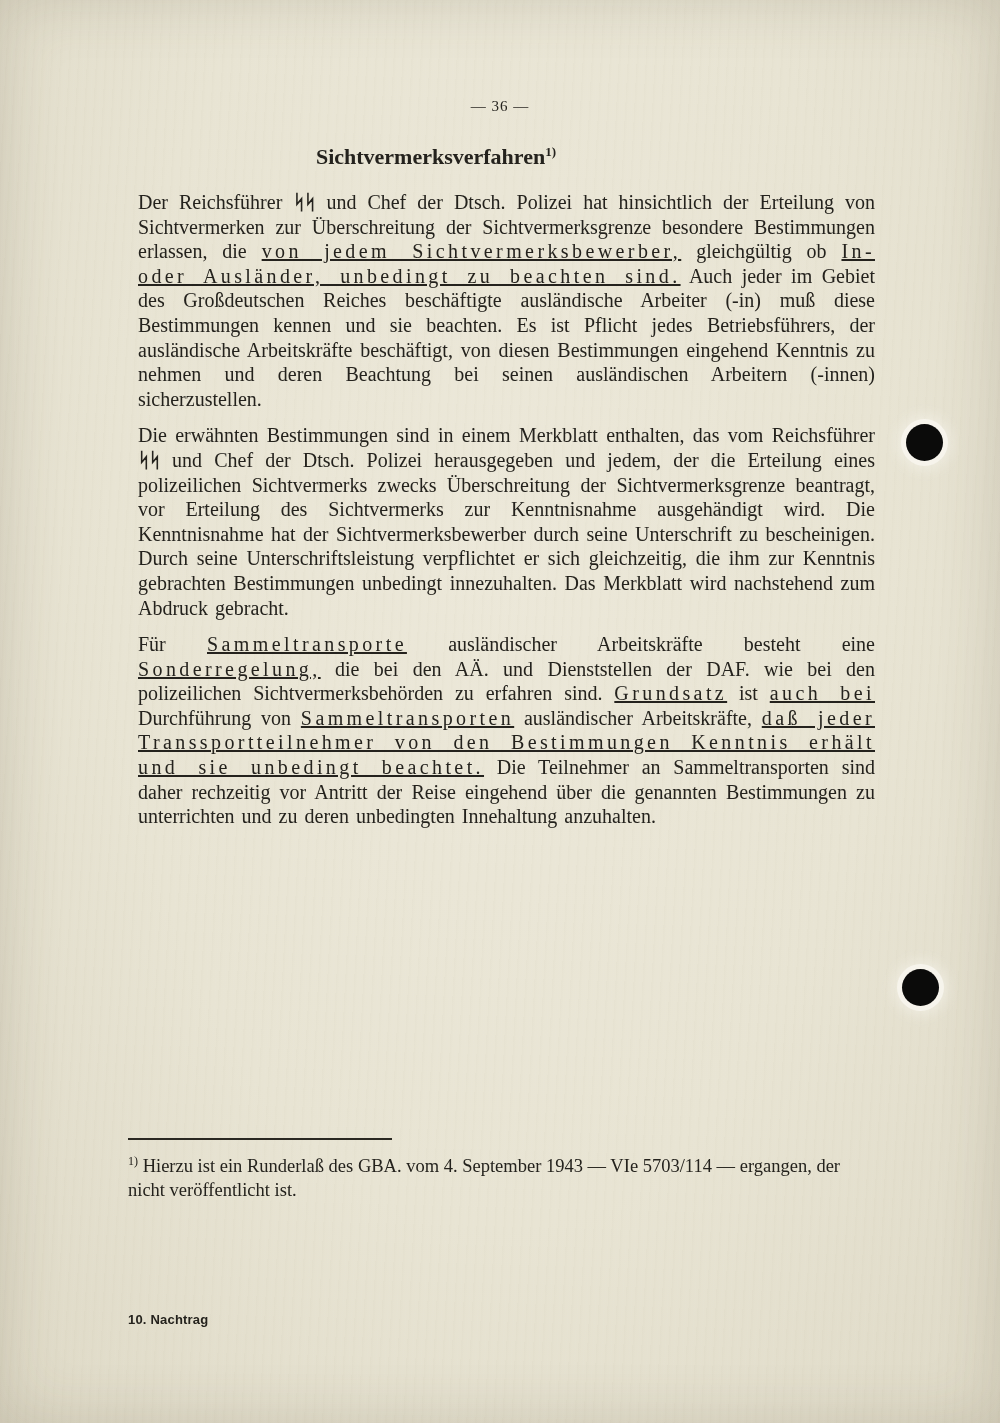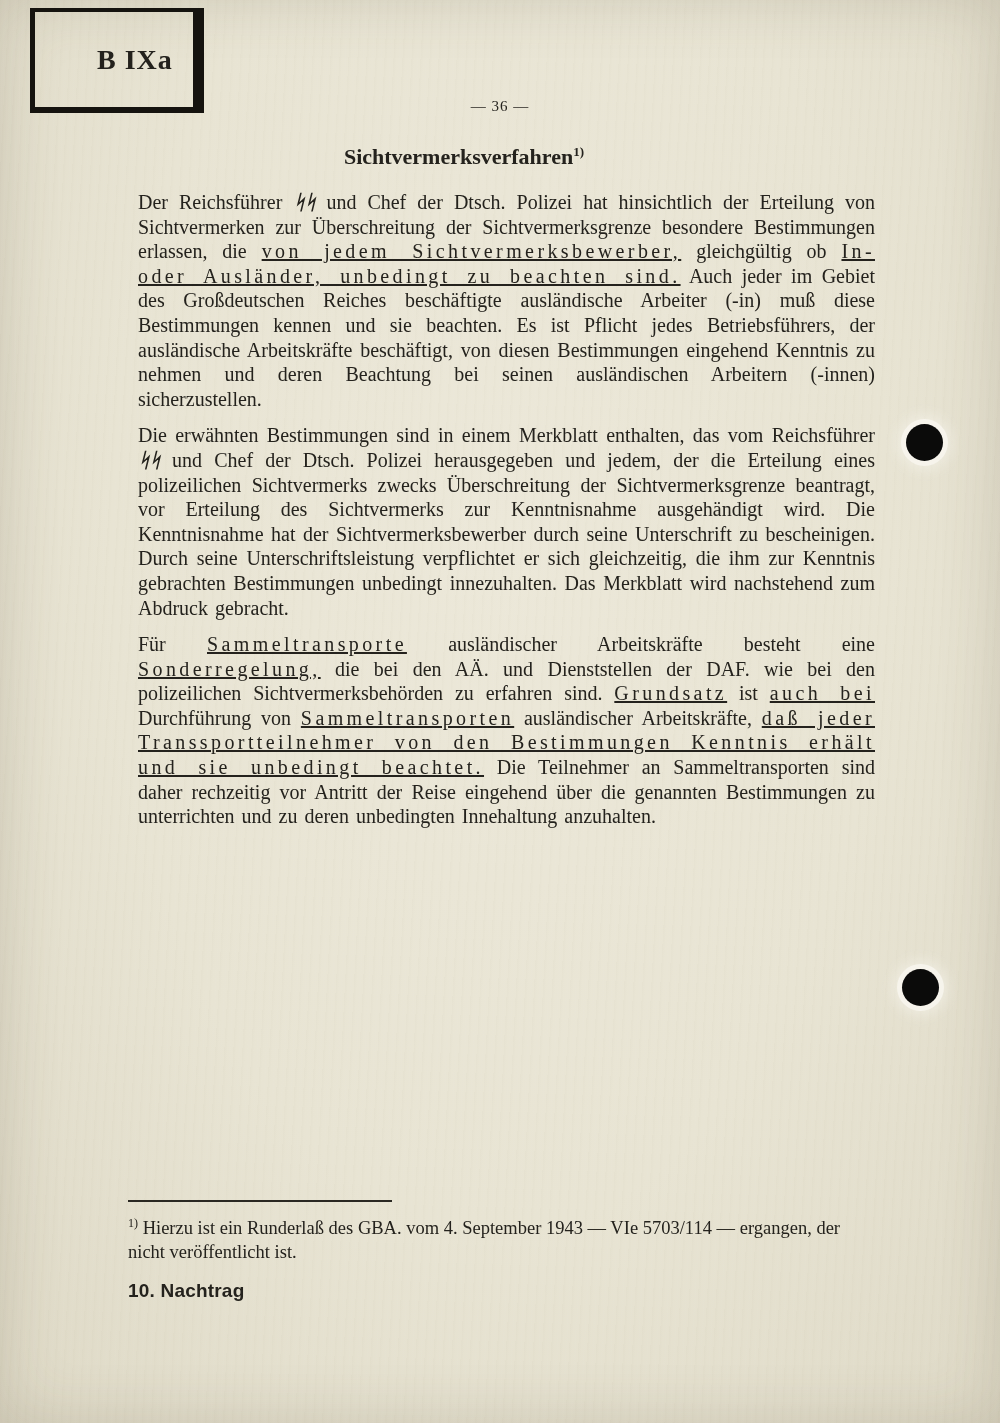--- a/index.html
+++ b/index.html
@@ -38,71 +38,68 @@
     letter-spacing:1px;
     padding-left:62px;
     white-space:nowrap;
   }
   .page-number{
     position:absolute;top:98px;left:0;width:1000px;
     text-align:center;font-size:15px;letter-spacing:1px;
   }
   .doc-title{
     position:absolute;top:144px;left:0;width:872px;
-    text-align:center;font-weight:bold;font-size:22px;margin-left:28px;
+    text-align:center;font-weight:bold;font-size:22px;
   }
   .doc-title sup{font-size:13px;font-weight:bold;}
   .body-text{
     position:absolute;left:138px;top:190px;width:737px;
     font-size:20px;line-height:24.6px;
     text-align:justify;
     word-spacing:2px;
   }
   .body-text p{margin:0 0 12px 0;}
   .spaced{letter-spacing:0.17em;word-spacing:0.3em;text-decoration:underline;}
   .runes{
     font-family:"DejaVu Sans", sans-serif;
-    font-weight:bold;font-style:italic;
+    font-weight:bold;
     letter-spacing:-1px;
   }
   .footnote-block{
-    position:absolute;left:128px;top:1200px;width:748px;
+    position:absolute;left:128px;top:1138px;width:748px;
   }
   .footnote-rule{
     width:264px;height:0;
     border-top:2px solid #2a2822;
     margin:0 0 9px 0;
   }
   .footnote-text{
     font-size:18.5px;line-height:24px;
   }
   .footnote-text sup{font-size:12px;}
   .edition-label{
-    position:absolute;left:128px;top:1280px;
+    position:absolute;left:128px;top:1312px;
     font-family:"Liberation Sans", sans-serif;
-    font-weight:bold;font-size:19px;
+    font-weight:bold;font-size:13px;
     letter-spacing:0.2px;
   }
   .hole{
     position:absolute;width:37px;height:37px;border-radius:50%;
     background:#0b0b0a;
     box-shadow:0 0 0 5px rgba(248,246,238,0.85), 0 0 14px 9px rgba(248,246,238,0.55);
   }
   .hole-top{left:906px;top:424px;}
   .hole-bottom{left:902px;top:969px;}
 </style>
 </head>
 <body>
 
 <div class="page">
   <div class="texture"></div>
 
-  <div class="class-box">
-    <span class="class-label">B IXa</span>
-  </div>
 
   <div class="page-number">— 36 —</div>
 
   <div class="doc-title"><span>Sichtvermerksverfahren</span><sup>1)</sup></div>
 
   <div class="body-text">
       <p><span>Der Reichsführer </span><span class="runes">ᛋᛋ</span><span> und Chef der Dtsch. Polizei hat hinsichtlich der Erteilung von Sichtvermerken zur Überschreitung der Sichtvermerksgrenze besondere Bestimmungen erlassen, die </span><span class="spaced">von jedem Sichtvermerksbewerber,</span><span> gleichgültig ob </span><span class="spaced">In- oder Ausländer, unbedingt zu beachten sind.</span><span> Auch jeder im Gebiet des Großdeutschen Reiches beschäftigte ausländische Arbeiter (-in) muß diese Bestimmungen kennen und sie beachten. Es ist Pflicht jedes Betriebsführers, der ausländische Arbeitskräfte beschäftigt, von diesen Bestimmungen eingehend Kenntnis zu nehmen und deren Beachtung bei seinen ausländischen Arbeitern (-innen) sicherzustellen.</span></p>
       <p><span>Die erwähnten Bestimmungen sind in einem Merkblatt enthalten, das vom Reichsführer </span><span class="runes">ᛋᛋ</span><span> und Chef der Dtsch. Polizei herausgegeben und jedem, der die Erteilung eines polizeilichen Sichtvermerks zwecks Überschreitung der Sichtvermerksgrenze beantragt, vor Erteilung des Sichtvermerks zur Kenntnisnahme ausgehändigt wird. Die Kenntnisnahme hat der Sichtvermerksbewerber durch seine Unterschrift zu bescheinigen. Durch seine Unterschriftsleistung verpflichtet er sich gleichzeitig, die ihm zur Kenntnis gebrachten Bestimmungen unbedingt innezuhalten. Das Merkblatt wird nachstehend zum Abdruck gebracht.</span></p>
       <p><span>Für </span><span class="spaced">Sammeltransporte</span><span> ausländischer Arbeitskräfte besteht eine </span><span class="spaced">Sonderregelung,</span><span> die bei den AÄ. und Dienststellen der DAF. wie bei den polizeilichen Sichtvermerksbehörden zu erfahren sind. </span><span class="spaced">Grundsatz</span><span> ist </span><span class="spaced">auch bei</span><span> Durchführung von </span><span class="spaced">Sammeltransporten</span><span> ausländischer Arbeitskräfte, </span><span class="spaced">daß jeder Transsportteilnehmer von den Bestimmungen Kenntnis erhält und sie unbedingt beachtet.</span><span> Die Teilnehmer an Sammeltransporten sind daher rechzeitig vor Antritt der Reise eingehend über die genannten Bestimmungen zu unterrichten und zu deren unbedingten Innehaltung anzuhalten.</span></p>
     </div>

